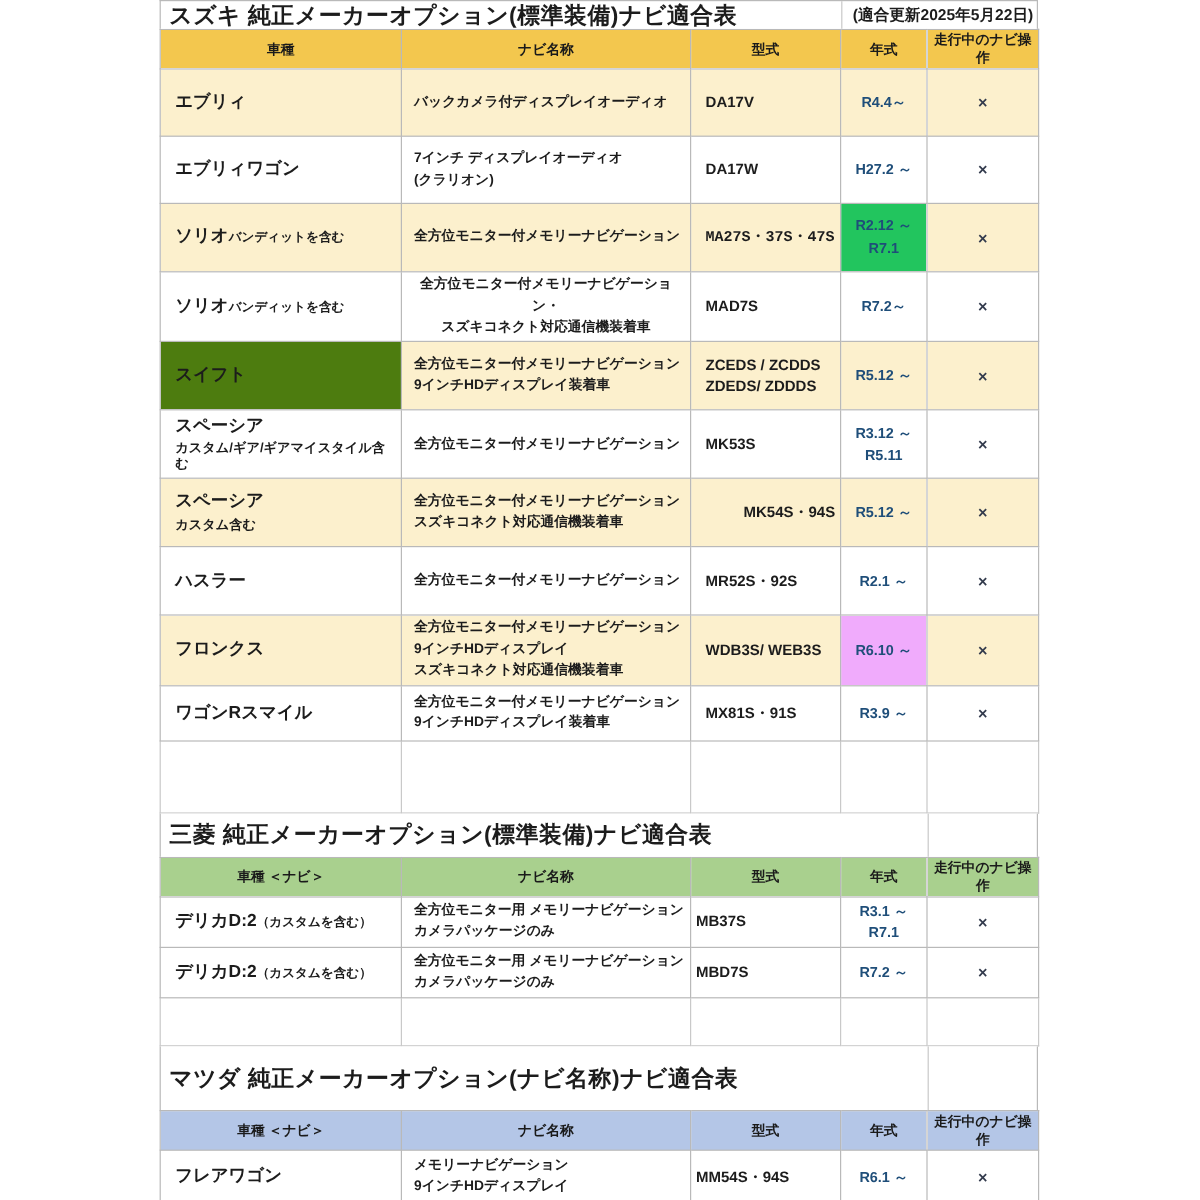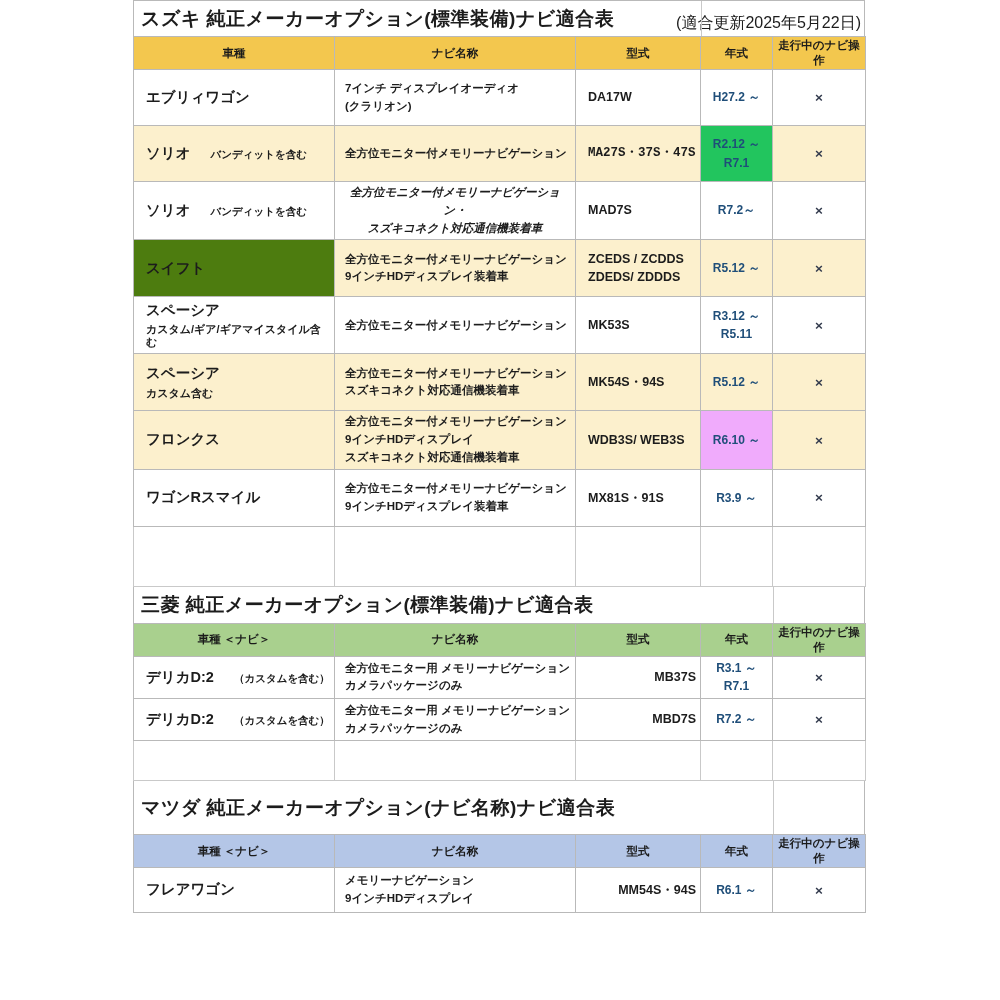--- a/index.html
+++ b/index.html
@@ -16,21 +16,21 @@
     border:1px solid #b9b9b9;border-bottom:0;
     display:flex;align-items:center;background:#fff;
   }
   .title-row.no-top{border-top:0;}
   .sec-title{
     font-size:19px;font-weight:bold;letter-spacing:0.5px;
     padding-left:7px;white-space:nowrap;
   }
   .update-date{
     position:absolute;right:3px;bottom:2px;
-    font-size:16px;font-weight:normal;color:#1c1c1c;white-space:nowrap;
+    font-size:13px;font-weight:bold;color:#1c1c1c;white-space:nowrap;
   }
   .vline{position:absolute;top:0;bottom:0;width:1px;background:#c9c9c9;}
   .vline.pos-a{left:567px;}
   .vline.pos-b{left:639px;}
 
   
   table{border-collapse:collapse;table-layout:fixed;width:732px;}
   col.c1{width:201px}col.c2{width:241px}col.c3{width:125px}col.c4{width:72px}col.c5{width:93px}
   th,td{
     border:1px solid #b9b9b9;box-sizing:border-box;
@@ -45,37 +45,37 @@
 
   .sec-suzuki tbody tr{height:57px}
   .sec-suzuki tbody tr:nth-child(-n+2){height:56px}
   .sec-suzuki tbody tr:nth-child(10){height:46px}
   .sec-suzuki tbody tr.empty{height:60px}
   .sec-mitsubishi tbody tr{height:42px}
   .sec-mitsubishi tbody tr.empty{height:40px}
   .sec-mazda tbody tr{height:45px}
 
   td.vehicle{text-align:left;padding-left:12px;font-size:14.5px;line-height:1.2;}
-  .vsub-inline{font-size:10.5px;margin-left:20px;}
+  .vsub-inline{font-size:10.5px;margin-left:0;}
   .vsub-below{display:block;font-size:11px;margin-top:4px;font-weight:bold;}
   td.navi{text-align:left;padding-left:10px;font-size:11.5px;line-height:1.55;}
-  td.navi.center{text-align:center;padding-left:4px;font-style:italic;}
+  td.navi.center{text-align:center;padding-left:4px;}
   td.model{text-align:left;padding-left:12px;font-size:12.5px;line-height:1.5;}
-  .sec-mitsubishi td.model,.sec-mazda td.model{text-align:right;padding-left:4px;}
+  .sec-mitsubishi td.model,.sec-mazda td.model{text-align:left;padding-left:4px;}
   td.year{text-align:center;font-size:12px;line-height:1.55;color:#1F4E79;}
   td.op{text-align:center;font-size:13.5px;color:#333B4D;}
   tr.empty td{background:#fff !important;border-color:#c9c9c9;}
 </style>
 </head>
 <body>
 
 <div class="sheet">
 
   <section>
-    <div class="title-row" style="height:36px">
+    <div class="title-row" style="height:24px">
       <span class="sec-title">スズキ 純正メーカーオプション(標準装備)ナビ適合表</span>
       <span class="update-date">(適合更新2025年5月22日)</span>
       <i class="vline pos-a"></i>
     </div>
     <table class="sec-suzuki">
       <colgroup>
           <col class="c1">
           <col class="c2">
           <col class="c3">
           <col class="c4">
@@ -85,20 +85,27 @@
           <tr>
             <th style="background: rgb(243, 199, 78);">車種</th>
             <th style="background: rgb(243, 199, 78);">ナビ名称</th>
             <th style="background: rgb(243, 199, 78);">型式</th>
             <th style="background: rgb(243, 199, 78);">年式</th>
             <th style="background: rgb(243, 199, 78);">走行中のナビ操作</th>
           </tr>
         </thead>
       <tbody>
           <tr>
+            <td class="vehicle" style="background: rgb(252, 240, 205);"><span>エブリィ</span></td>
+            <td class="navi" style="background: rgb(252, 240, 205);">バックカメラ付ディスプレイオーディオ</td>
+            <td class="model" style="background: rgb(252, 240, 205);">DA17V</td>
+            <td class="year" style="background: rgb(252, 240, 205);">R4.4～</td>
+            <td class="op" style="background: rgb(252, 240, 205);">×</td>
+          </tr>
+          <tr>
             <td class="vehicle"><span>エブリィワゴン</span></td>
             <td class="navi">7インチ ディスプレイオーディオ<br>(クラリオン)</td>
             <td class="model">DA17W</td>
             <td class="year">H27.2 ～</td>
             <td class="op">×</td>
           </tr>
           <tr>
             <td class="vehicle" style="background: rgb(252, 240, 205);"><span>ソリオ</span><span class="vsub-inline">バンディットを含む</span></td>
             <td class="navi" style="background: rgb(252, 240, 205);">全方位モニター付メモリーナビゲーション</td>
             <td class="model" style="background: rgb(252, 240, 205); font-family: Liberation Mono, monospace;">MA27S・37S・47S</td>
@@ -122,23 +129,30 @@
           <tr>
             <td class="vehicle"><span>スペーシア</span><span class="vsub-below">カスタム/ギア/ギアマイスタイル含む</span></td>
             <td class="navi">全方位モニター付メモリーナビゲーション</td>
             <td class="model">MK53S</td>
             <td class="year">R3.12 ～<br>R5.11</td>
             <td class="op">×</td>
           </tr>
           <tr>
             <td class="vehicle" style="background: rgb(252, 240, 205);"><span>スペーシア</span><span class="vsub-below">カスタム含む</span></td>
             <td class="navi" style="background: rgb(252, 240, 205);">全方位モニター付メモリーナビゲーション<br>スズキコネクト対応通信機装着車</td>
-            <td class="model" style="background: rgb(252, 240, 205);">MK54S・94S</td>
+            <td class="model" style="background: rgb(252, 240, 205); text-align: right;">MK54S・94S</td>
             <td class="year" style="background: rgb(252, 240, 205);">R5.12 ～</td>
             <td class="op" style="background: rgb(252, 240, 205);">×</td>
+          </tr>
+          <tr>
+            <td class="vehicle"><span>ハスラー</span></td>
+            <td class="navi">全方位モニター付メモリーナビゲーション</td>
+            <td class="model">MR52S・92S</td>
+            <td class="year">R2.1 ～</td>
+            <td class="op">×</td>
           </tr>
           <tr>
             <td class="vehicle" style="background: rgb(252, 240, 205);"><span>フロンクス</span></td>
             <td class="navi" style="background: rgb(252, 240, 205);">全方位モニター付メモリーナビゲーション<br>9インチHDディスプレイ<br>スズキコネクト対応通信機装着車</td>
             <td class="model" style="background: rgb(252, 240, 205);">WDB3S/ WEB3S</td>
             <td class="year" style="background: #f0abfc;">R6.10 ～</td>
             <td class="op" style="background: rgb(252, 240, 205);">×</td>
           </tr>
           <tr>
             <td class="vehicle"><span>ワゴンRスマイル</span></td>

